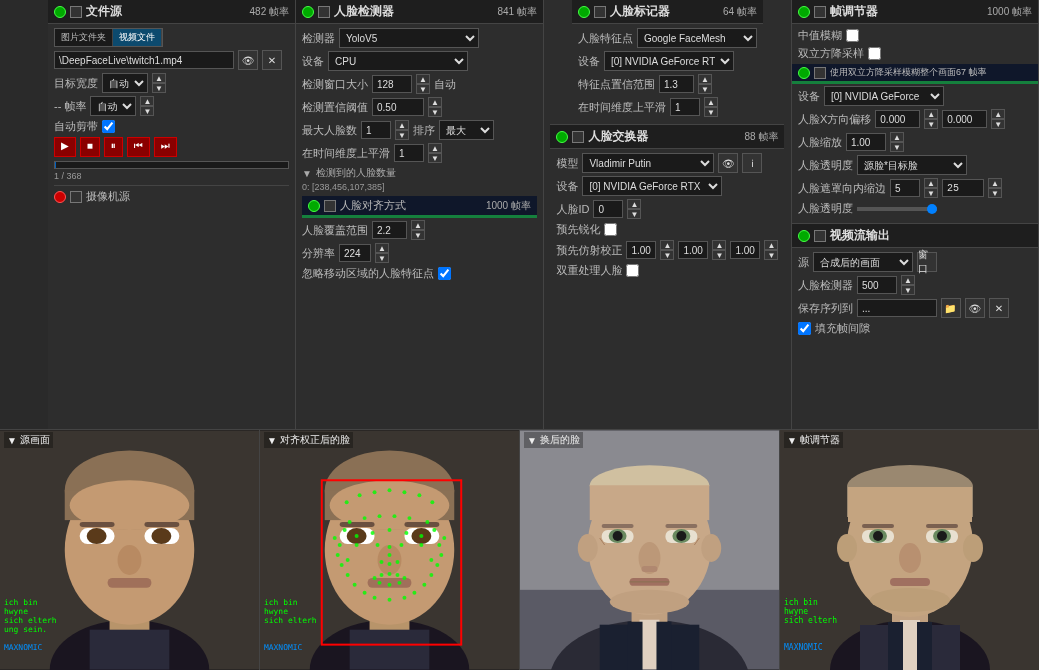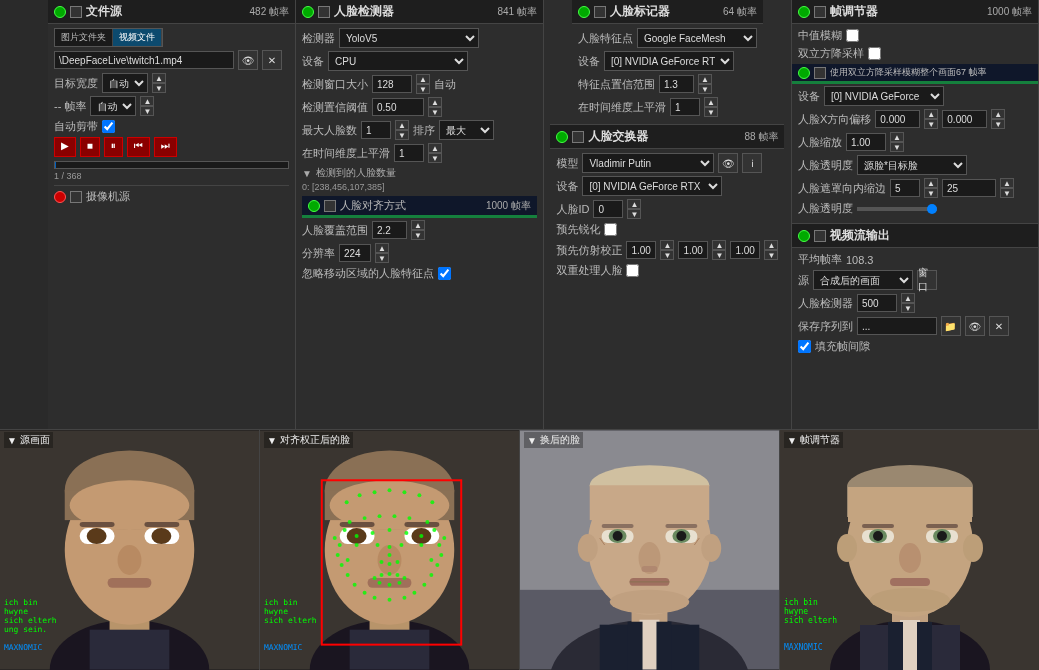--- a/index.html
+++ b/index.html
@@ -582,45 +582,41 @@
             </select>
           </div>
 
           <div class="row">
             <span class="label">人脸遮罩向内缩边</span>
             <input class="input-field" style="width: 30px;" value="5">
             <div class="spin-group">
               <div class="spin-btn">▲</div>
               <div class="spin-btn">▼</div>
             </div>
-            <input class="input-field" style="width: 54px;" value="25">
+            <input class="input-field" style="width: 42px; font-family: Liberation Mono, monospace;" value="25">
             <div class="spin-group">
               <div class="spin-btn">▲</div>
               <div class="spin-btn">▼</div>
             </div>
           </div>
 
           <div class="row">
             <span class="label">人脸透明度</span>
             <input type="range" class="slider" min="0" max="100" value="100" style="">
           </div>
         </div>
       </div>
 
       <div style="flex:1; border-top:1px solid #444;">
         <div class="panel-header">
           <span class="power-btn green"></span>
           <span class="checkbox-small"></span>
           <span class="panel-title">视频流输出</span>
         </div>
         <div class="panel-content">
-          <div class="row">
-            <span class="label">平均帧率</span>
-            <span class="label">108.3</span>
-          </div>
           <div class="row">
             <span class="label">源</span>
             <select class="select-field" style="width:100px">
               <option>合成后的画面</option>
             </select>
             <div class="icon-btn">窗口</div>
           </div>
           <div class="row">
             <span class="label">人脸检测器</span>
             <input class="input-field" style="width: 40px;" value="500">

